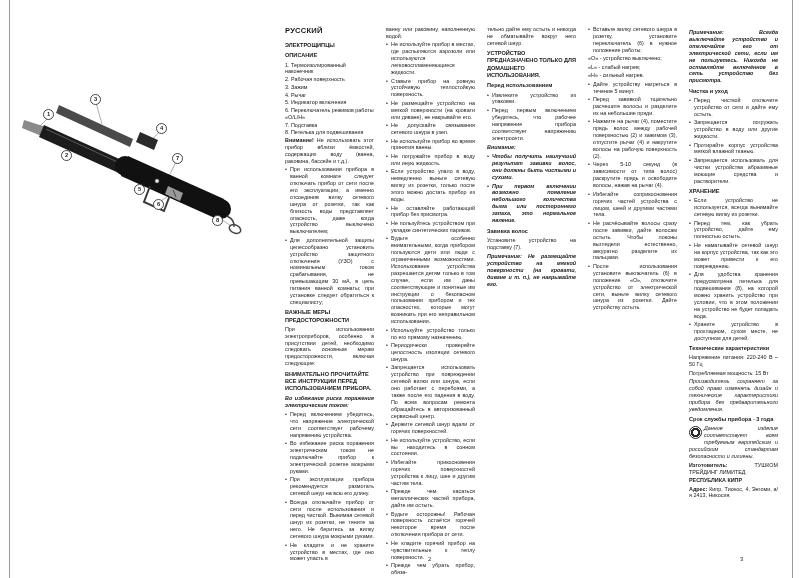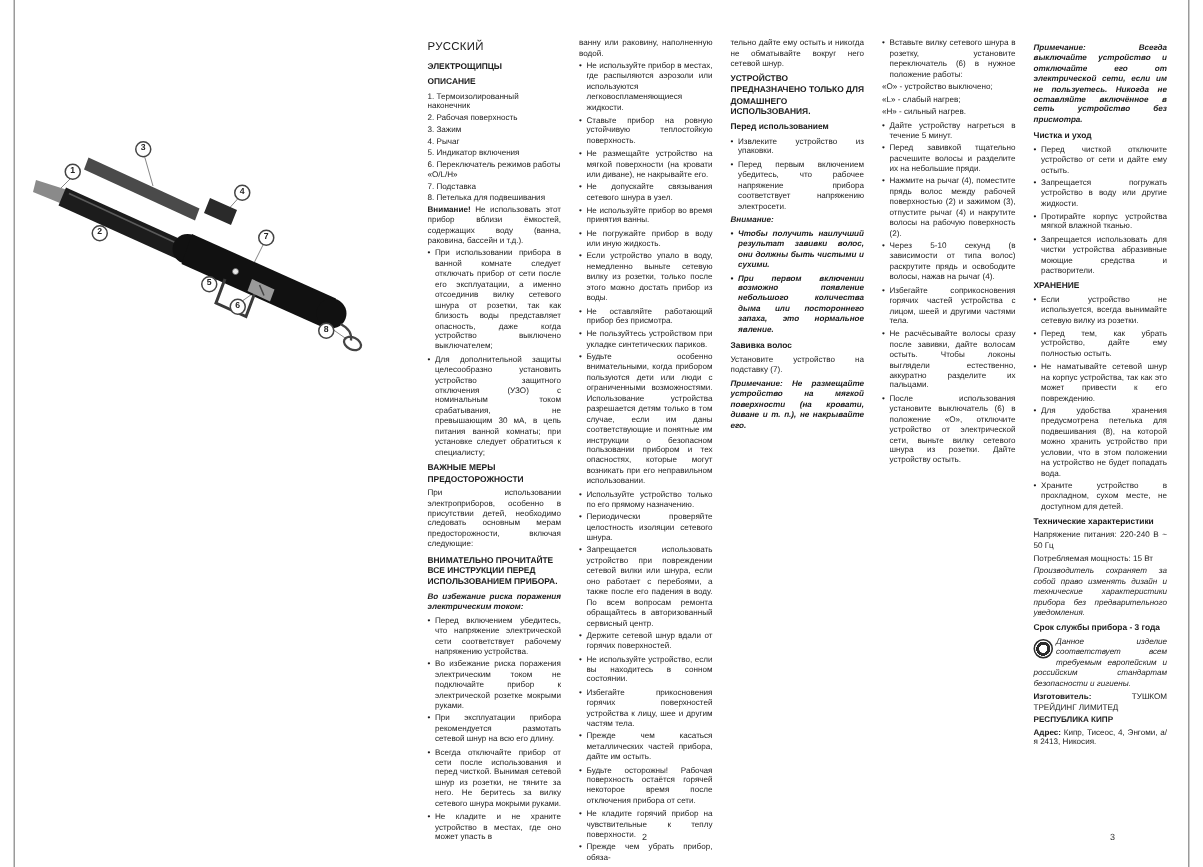--- a/index.html
+++ b/index.html
@@ -16,21 +16,21 @@
   .diagram svg{position:absolute;left:0;top:0;}
   .callout{
     position:absolute;width:9px;height:9px;border:0.8px solid #444;border-radius:50%;
     background:#fff;font-size:5.8px;line-height:9px;text-align:center;font-weight:bold;color:#222;
   }
 
   
   .columns{position:absolute;left:285px;top:26px;display:flex;gap:12px;}
   .col{width:89px;font-size:5.4px;line-height:1.28;text-align:justify;overflow-wrap:break-word;}
   .blk{margin:0 0 1.6px 0;}
-  .h1{font-size:7.6px;font-weight:normal;text-align:left;margin:0 0 6px 0;letter-spacing:0.2px;}
+  .h1{font-size:7.6px;font-weight:bold;text-align:left;margin:0 0 6px 0;letter-spacing:0.2px;}
   .h2{font-size:5.6px;font-weight:bold;text-align:left;margin:3.5px 0 2px 0;}
   .num{text-align:left;margin:0 0 0.8px 0;}
   .bullet,.bibullet{position:relative;padding-left:5px;}
   .marker{position:absolute;left:0;top:0;}
   .bi{font-weight:bold;font-style:italic;margin:3px 0 2px 0;}
   .bibullet{font-weight:bold;font-style:italic;}
   .b{font-weight:bold;}
   .i{font-style:italic;}
   .plead b{font-weight:bold;}
   .logoText{font-style:italic;}

